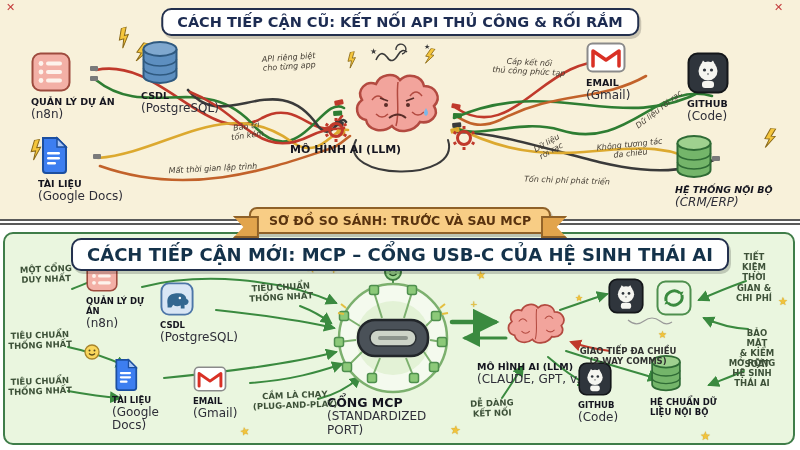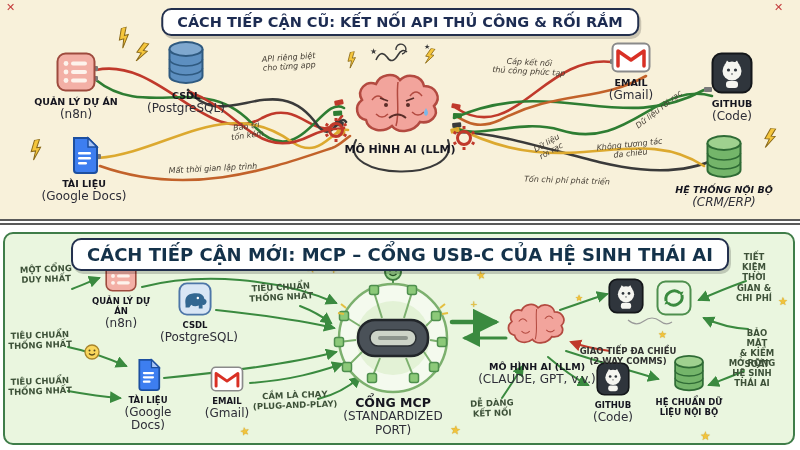--- a/index.html
+++ b/index.html
@@ -17,21 +17,21 @@
           box-shadow:2px 3px 0 rgba(0,0,0,.18);white-space:nowrap;}
   .banner.top{top:8px;font-size:14.5px;}
   .banner.bot{top:238px;font-size:18px;color:#14324a;}
   .ribbon{position:absolute;top:207px;left:50%;transform:translateX(-50%);z-index:7;background:#f8cd85;
           border:2px solid #8f6128;border-radius:8px;padding:4px 18px;font-weight:700;font-size:12.5px;
           color:#59330f;box-shadow:2px 3px 0 rgba(0,0,0,.2);white-space:nowrap;}
   .ribbon::before,.ribbon::after{content:"";position:absolute;top:7px;width:22px;height:18px;
           background:#e2a44c;border:2px solid #8f6128;z-index:-1;}
   .ribbon::before{left:-18px;clip-path:polygon(0 0,100% 0,100% 100%,0 100%,40% 50%);}
   .ribbon::after{right:-18px;clip-path:polygon(0 0,100% 0,60% 50%,100% 100%,0 100%);}
-  .node{position:absolute;text-align:center;z-index:3;}
+  .node{position:absolute;text-align:left;z-index:3;}
   .node .icon{display:inline-block;margin-bottom:1px;}
   .node .nl{display:block;font-weight:700;font-size:9.5px;color:#15151f;line-height:1.15;white-space:pre-line;}
   .node .ns{display:block;font-size:12px;color:#2e2e38;line-height:1.1;white-space:pre-line;}
   .nl-lg{font-size:11px !important;}
   .nl-hub{font-size:12.5px !important;}
   .nl-sm{font-size:8.5px !important;}
   .anno{position:absolute;z-index:4;font-size:8px;font-style:italic;color:#474036;text-align:center;
         line-height:1.15;white-space:pre-line;}
   .anno-g{position:absolute;z-index:4;font-size:8.5px;font-weight:700;color:#3d5138;text-align:center;
         line-height:1.2;white-space:pre-line;}
@@ -141,20 +141,21 @@
       <path marker-end="url(#mg)" d="M68,391 C90,395 106,397 120,398"></path>
     </g>
     <path fill="none" stroke="#c0392b" stroke-width="2" marker-end="url(#mr)" d="M610,351 C594,349 582,346 571,342"></path>
     <path fill="none" stroke="#9a9a9a" stroke-width="1.2" d="M628,320 q8,7 16,1 q8,-6 16,0 q6,5 12,1"></path>
   </svg>
 
   <span class="corner" style="left:6px;top:2px;">✕</span>
   <span class="corner" style="left:774px;top:2px;">✕</span>
 
   <div class="banner top">CÁCH TIẾP CẬN CŨ: KẾT NỐI API THỦ CÔNG &amp; RỐI RẮM</div>
+  <div class="ribbon">SƠ ĐỒ SO SÁNH: TRƯỚC VÀ SAU MCP</div>
   <div class="banner bot">CÁCH TIẾP CẬN MỚI: MCP – CỔNG USB-C CỦA HỆ SINH THÁI AI</div>
 
   <span class="bolt" style="left:116px;top:28px;transform:rotate(-15deg);"><svg width="14" height="20">
         <polygon points="8,0 13,0 9,8 13,8 4,20 7.5,11 3,11" fill="#f5c63c" stroke="#8a6a1a" stroke-width="1"></polygon>
       </svg></span>
   <span class="bolt" style="left:134px;top:42px;transform:rotate(12deg);"><svg width="14" height="20">
         <polygon points="8,0 13,0 9,8 13,8 4,20 7.5,11 3,11" fill="#f5c63c" stroke="#8a6a1a" stroke-width="1"></polygon>
       </svg></span>
   <span class="bolt" style="left:28px;top:140px;transform:rotate(-8deg);"><svg width="14" height="20">
         <polygon points="8,0 13,0 9,8 13,8 4,20 7.5,11 3,11" fill="#f5c63c" stroke="#8a6a1a" stroke-width="1"></polygon>

